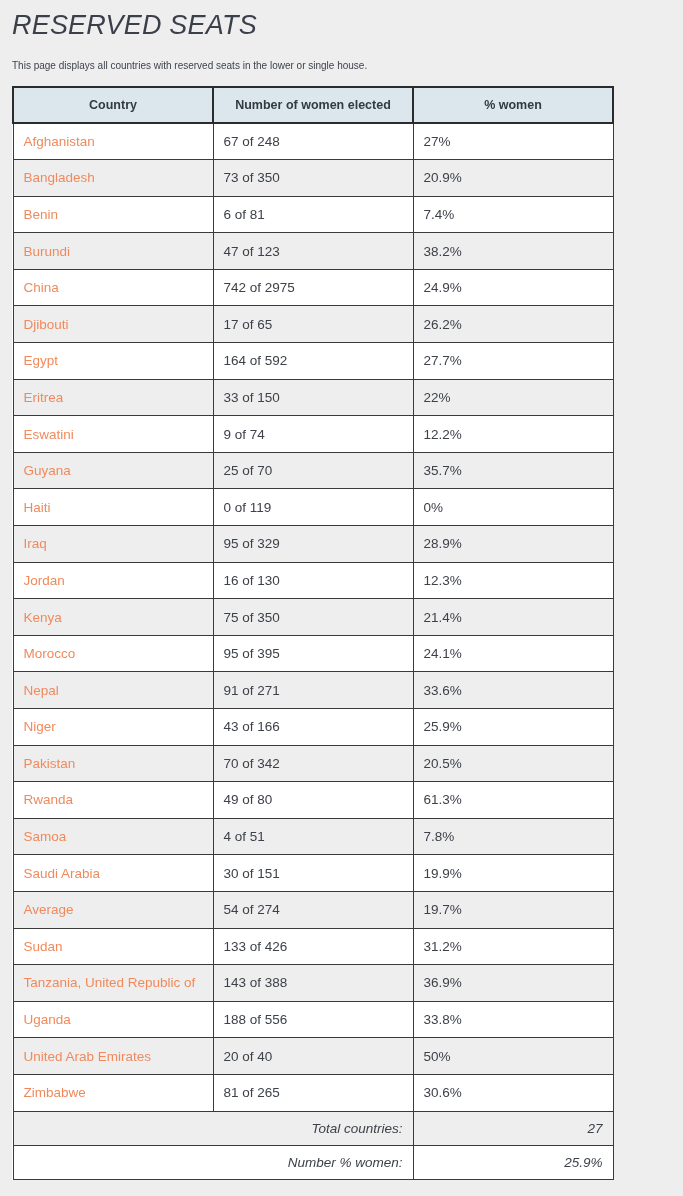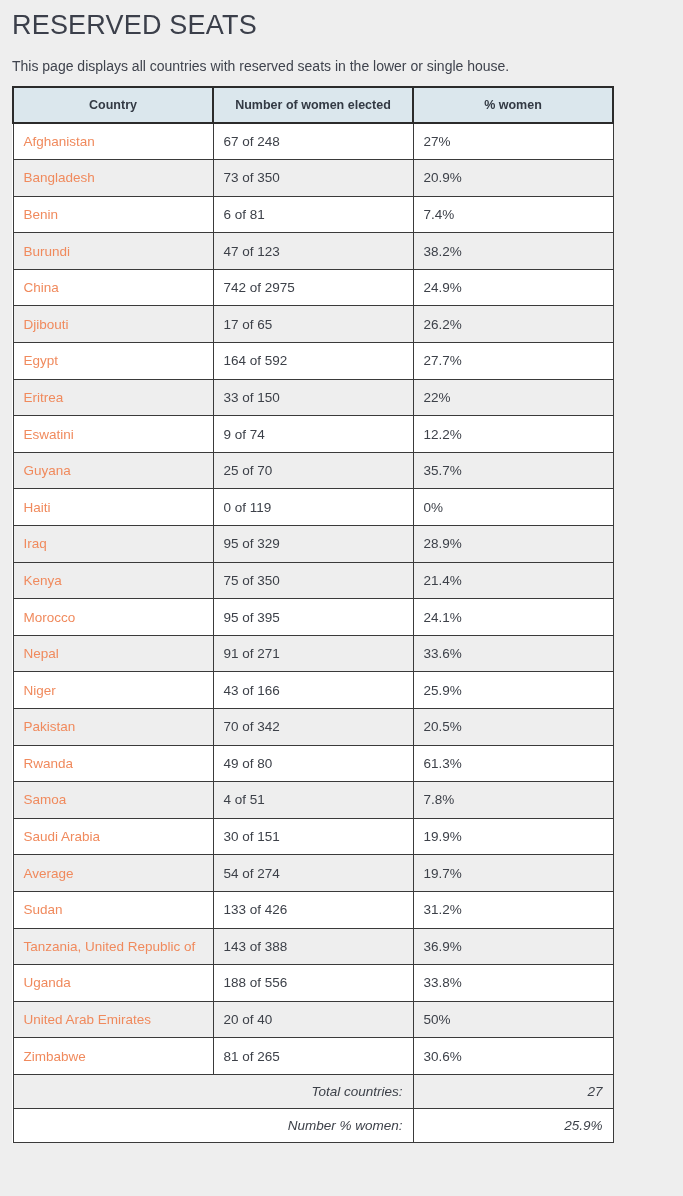--- a/index.html
+++ b/index.html
@@ -20,23 +20,24 @@
     padding: 8px 12px 0 12px;
   }
   .page-title {
     font-size: 27px;
     font-weight: 300;
     color: #3b3f4a;
     letter-spacing: 0.2px;
     line-height: 34px;
     margin: 0 0 6px 0;
     white-space: nowrap;
+    font-style: italic;
   }
   .page-desc {
-    font-size: 14px;
+    font-size: 10px;
     color: #3f434d;
     line-height: 20px;
     margin: 14px 0 10px 0;
     white-space: nowrap;
   }
   table.data-table {
     border-collapse: collapse;
     width: 600px;
     table-layout: fixed;
     background: #ffffff;
@@ -163,20 +164,25 @@
         <tr class="plain">
           <td class="country"><a href="#">Haiti</a></td>
           <td>0 of 119</td>
           <td>0%</td>
         </tr>
         <tr class="shaded">
           <td class="country"><a href="#">Iraq</a></td>
           <td>95 of 329</td>
           <td>28.9%</td>
         </tr>
+        <tr class="plain">
+          <td class="country"><a href="#">Jordan</a></td>
+          <td>16 of 130</td>
+          <td>12.3%</td>
+        </tr>
         <tr class="shaded">
           <td class="country"><a href="#">Kenya</a></td>
           <td>75 of 350</td>
           <td>21.4%</td>
         </tr>
         <tr class="plain">
           <td class="country"><a href="#">Morocco</a></td>
           <td>95 of 395</td>
           <td>24.1%</td>
         </tr>

